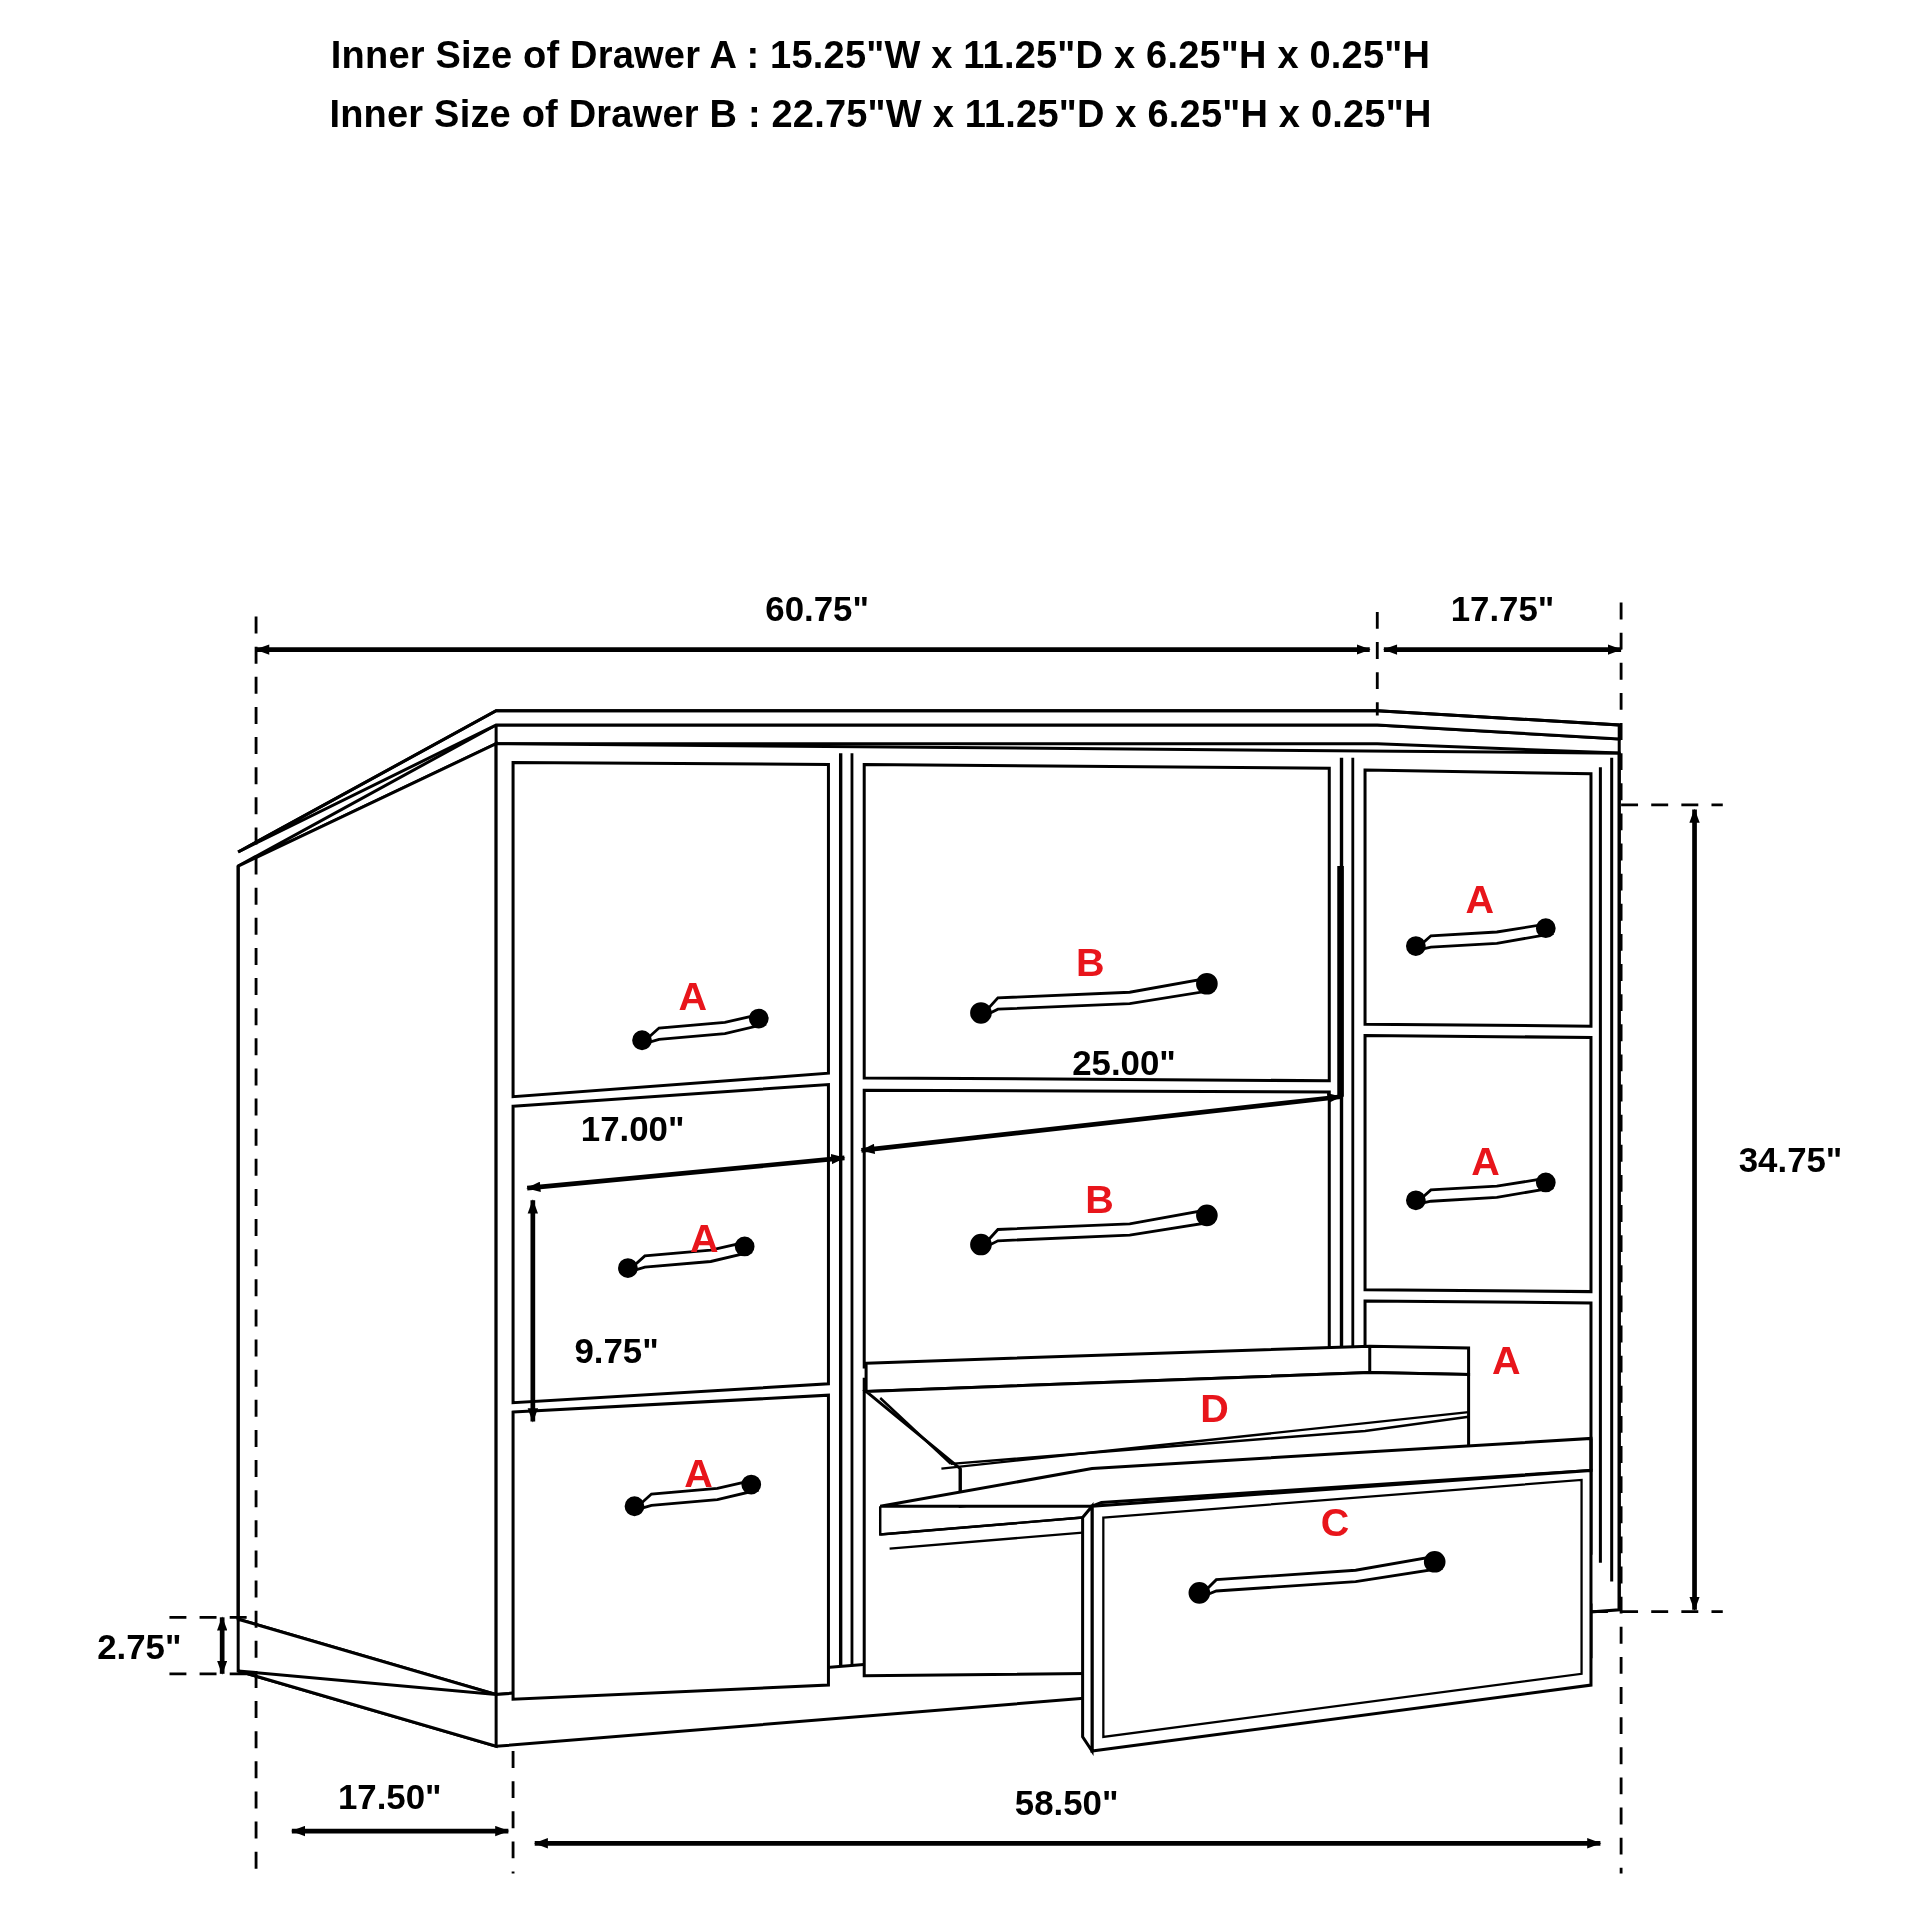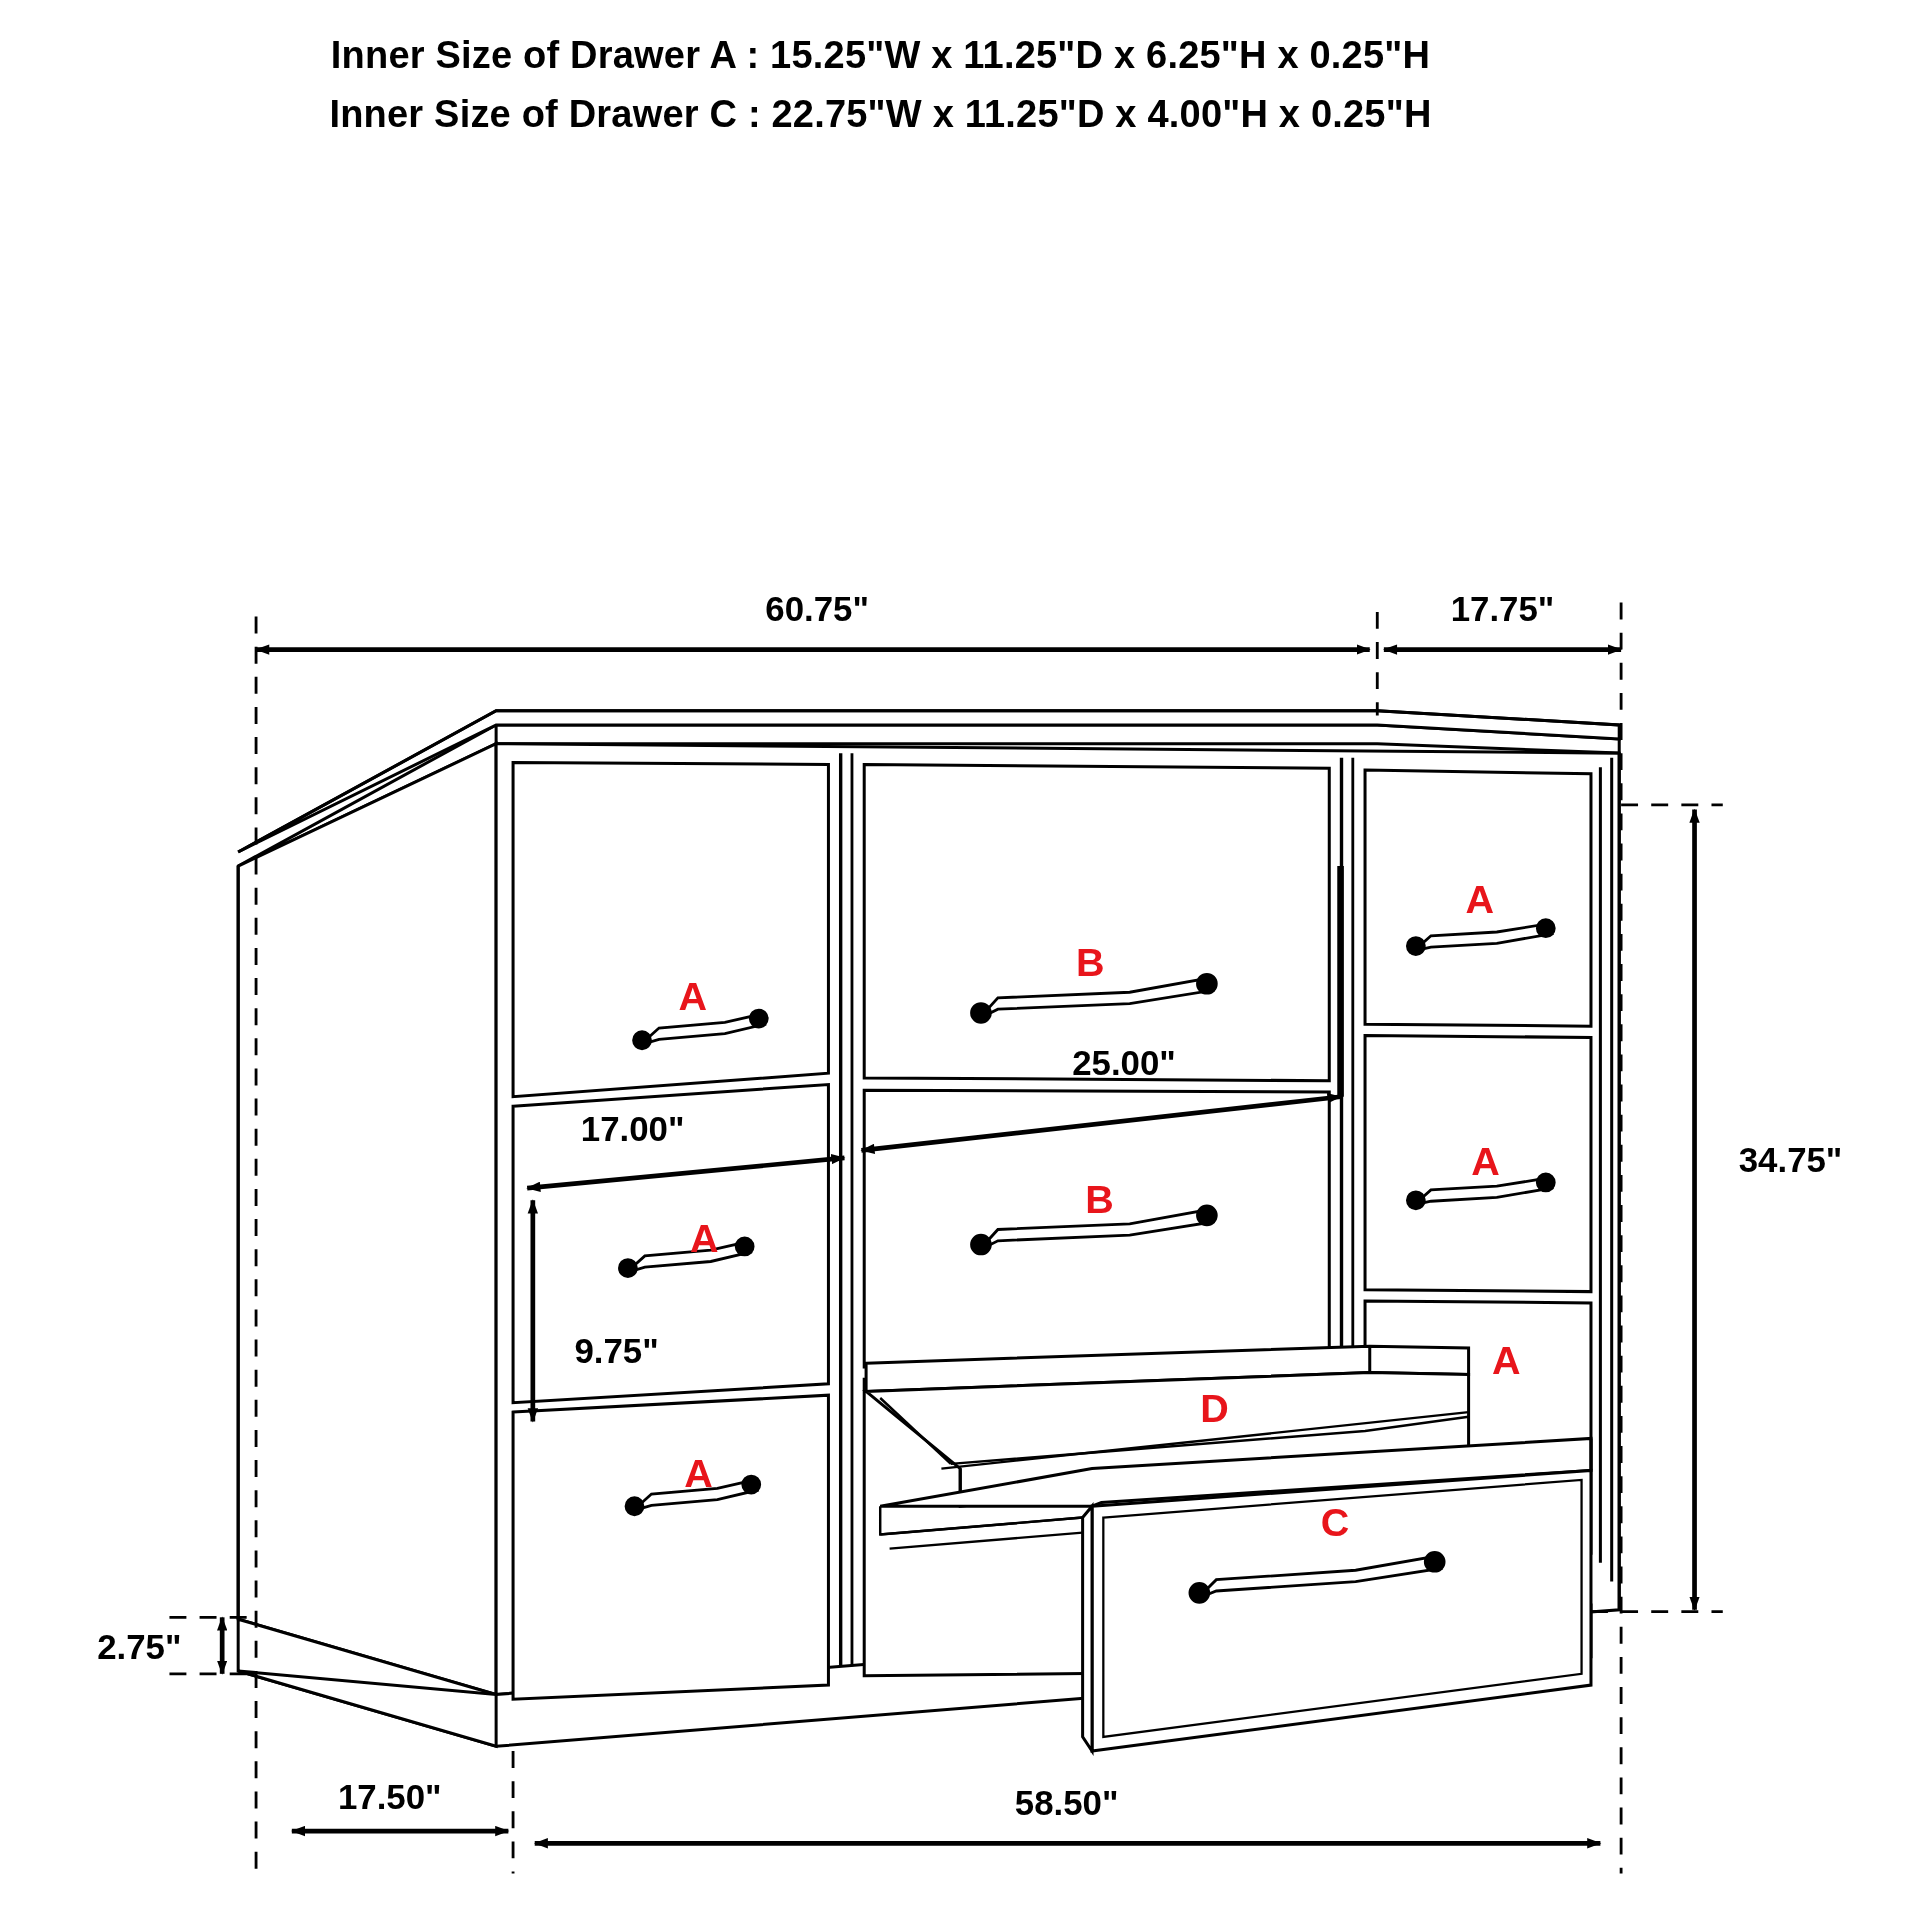--- a/index.html
+++ b/index.html
@@ -54,21 +54,21 @@
     fill: #e8151b;
   }
 </style>
 </head>
 <body>
 
 <div id="page">
 
   <div class="spec-block">
     <div class="spec-line">Inner Size of Drawer A : 15.25"W x 11.25"D x 6.25"H x 0.25"H</div>
-    <div class="spec-line">Inner Size of Drawer C : 22.75"W x 11.25"D x 4.00"H x 0.25"H</div>
+    <div class="spec-line">Inner Size of Drawer B : 22.75"W x 11.25"D x 6.25"H x 0.25"H</div>
   </div>
 
   <svg class="diagram" viewBox="0 0 2048 2048">
     <defs>
       <marker id="arrowEnd" markerWidth="16" markerHeight="16" refX="14" refY="5.5" orient="auto" markerUnits="userSpaceOnUse">
         <path d="M0,0 L15,5.5 L0,11 z" fill="#000"></path>
       </marker>
       <marker id="arrowStart" markerWidth="16" markerHeight="16" refX="1" refY="5.5" orient="auto" markerUnits="userSpaceOnUse">
         <path d="M15,0 L0,5.5 L15,11 z" fill="#000"></path>
       </marker>

